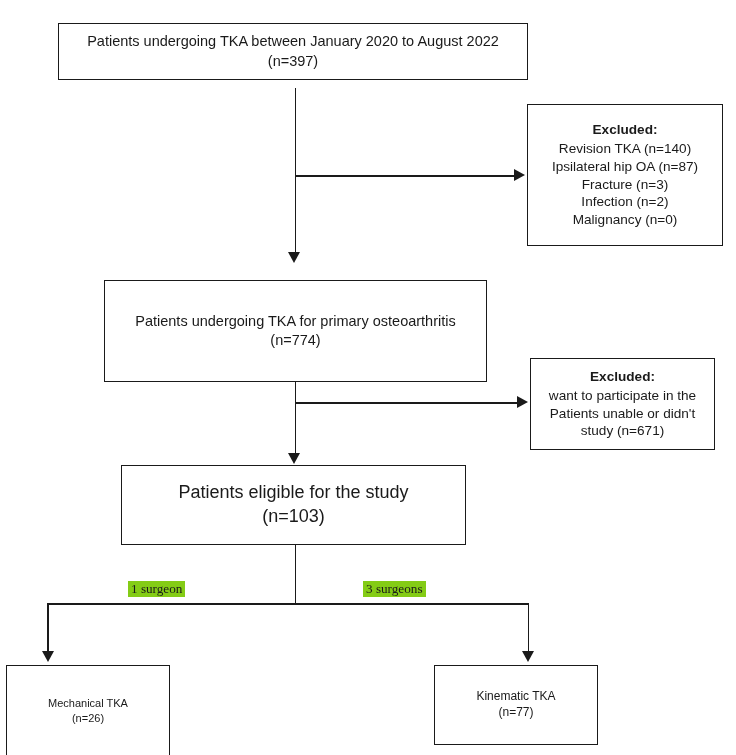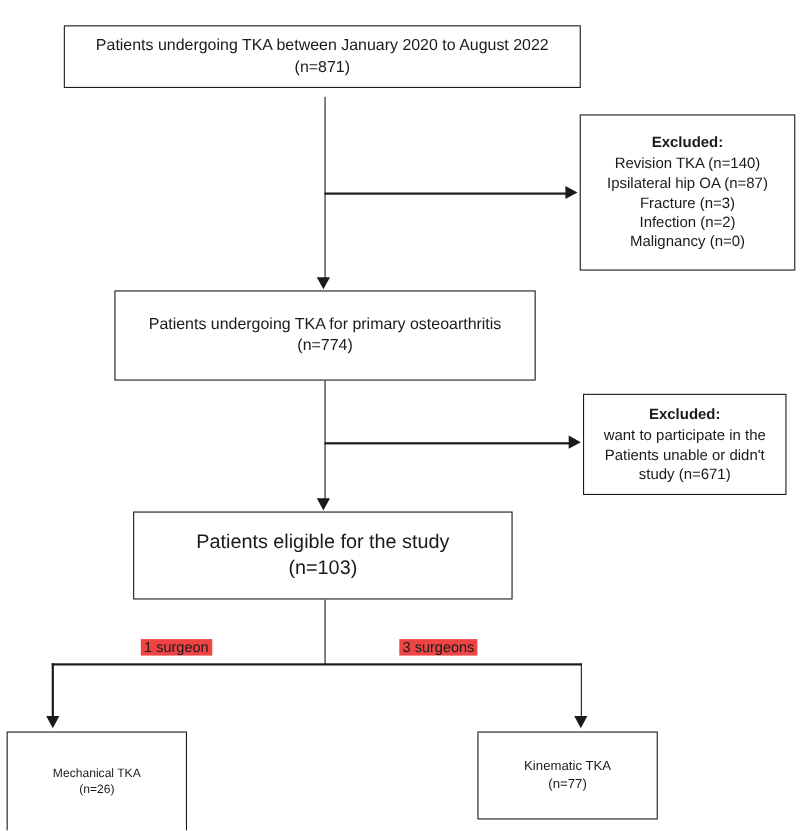--- a/index.html
+++ b/index.html
@@ -36,21 +36,21 @@
     width: 100%;
     padding: 0 6px;
     box-sizing: border-box;
   }
   .node .line { display: block; white-space: nowrap; }
   .node.wrap .line { white-space: normal; }
 
   
   #node-enrolled   { left: 58px;  top: 11px;  width: 470px; height: 57px;  font-size: 14.5px; margin-top: 12px; }
   #node-excluded-1 { left: 527px; top: 104px; width: 196px; height: 142px; font-size: 13.6px; }
-  #node-primary-oa { left: 104px; top: 264px; width: 383px; height: 82px;  font-size: 14.5px; }
+  #node-primary-oa { left: 104px; top: 280px; width: 383px; height: 102px;  font-size: 14.5px; }
   #node-excluded-2 { left: 530px; top: 358px; width: 185px; height: 92px;  font-size: 13.6px; }
   #node-eligible   { left: 121px; top: 465px; width: 345px; height: 80px;  font-size: 18px; }
   #node-mechanical { left: 6px;   top: 665px; width: 164px; height: 92px;  font-size: 11px; }
   #node-kinematic  { left: 434px; top: 665px; width: 164px; height: 80px;  font-size: 12px; }
 
   .excluded-title {
     display: block;
     font-weight: bold;
     margin-bottom: 1px;
   }
@@ -80,33 +80,34 @@
     border-left: 11px solid #1a1a1a;
     z-index: 2;
   }
 
   .edge-label {
     position: absolute;
     font-size: 13.2px;
     color: #1a1a1a;
     white-space: nowrap;
     z-index: 4;
-    background: #ef4444;
+    background: #84cc16;
     padding: 0 3px;
+    font-family: Liberation Serif, serif;
   }
 </style>
 </head>
 <body>
 
 <div id="canvas">
 
   <div class="node" id="node-enrolled">
     <div class="inner">
       <span class="line">Patients undergoing TKA between January 2020 to August 2022</span>
-      <span class="line">(n=871)</span>
+      <span class="line">(n=397)</span>
     </div>
   </div>
 
   <div class="vline" style="left:294.5px; top:88px; height:165px;"></div>
   <div class="arrow-down" style="left:288px; top:252px;"></div>
 
   <div class="hline" style="left:295px; top:175px; width:221px;"></div>
   <div class="arrow-right" style="left:514px; top:169px;"></div>
 
   <div class="node" id="node-excluded-1">

